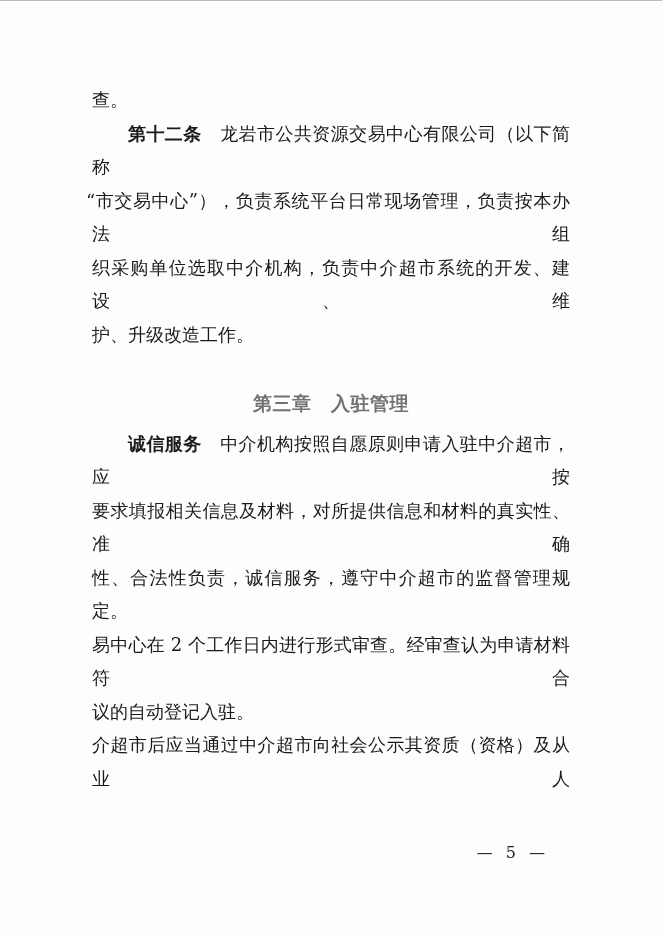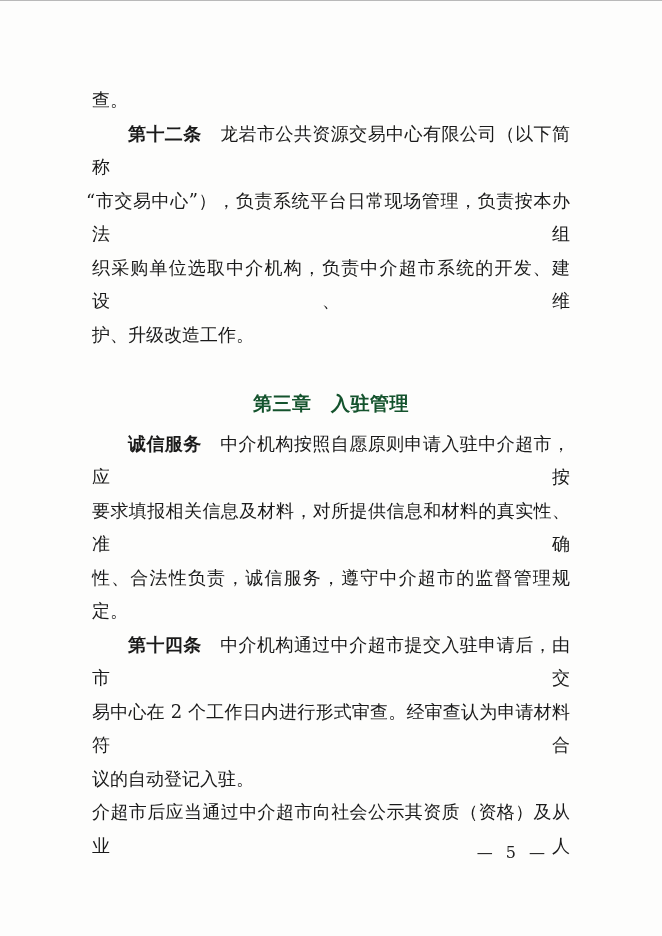--- a/index.html
+++ b/index.html
@@ -40,21 +40,21 @@
     font-family: "DejaVu Sans", "Liberation Sans", sans-serif;
   }
   .chapter {
     margin: 36px 0 6px 0;
     text-align: center;
     font-size: 19px;
     line-height: 33.5px;
     font-weight: 700;
     font-family: "DejaVu Sans", "Liberation Sans", sans-serif;
     letter-spacing: 0.5px;
-    color: #14532d;
+    color: #737373;
   }
   .page-number {
     position: absolute;
     top: 842px;
     right: 116px;
     font-size: 16px;
     letter-spacing: 1px;
     word-spacing: 6px;
     color: #222222;
   }
@@ -73,21 +73,20 @@
     <p class="line fill">织采购单位选取中介机构，负责中介超市系统的开发、建设、维</p>
     <p class="line end">护、升级改造工作。</p>
 
     <h2 class="chapter">第三章　入驻管理</h2>
 
     <p class="line fill indent"><b class="art">诚信服务</b><span>　中介机构按照自愿原则申请入驻中介超市，应按</span></p>
 
     <p class="line fill">要求填报相关信息及材料，对所提供信息和材料的真实性、准确</p>
     <p class="line end">性、合法性负责，诚信服务，遵守中介超市的监督管理规定。</p>
 
-    <p class="line fill indent"><b class="art">第十四条</b><span>　中介机构通过中介超市提交入驻申请后，由市交</span></p>
 
     <p class="line fill">易中心在 2 个工作日内进行形式审查。经审查认为申请材料符合</p>
     <p class="line end">议的自动登记入驻。</p>
 
 
     <p class="line fill">介超市后应当通过中介超市向社会公示其资质（资格）及从业人</p>
 
   </main>
 
   <footer class="page-number">— 5 —</footer>

